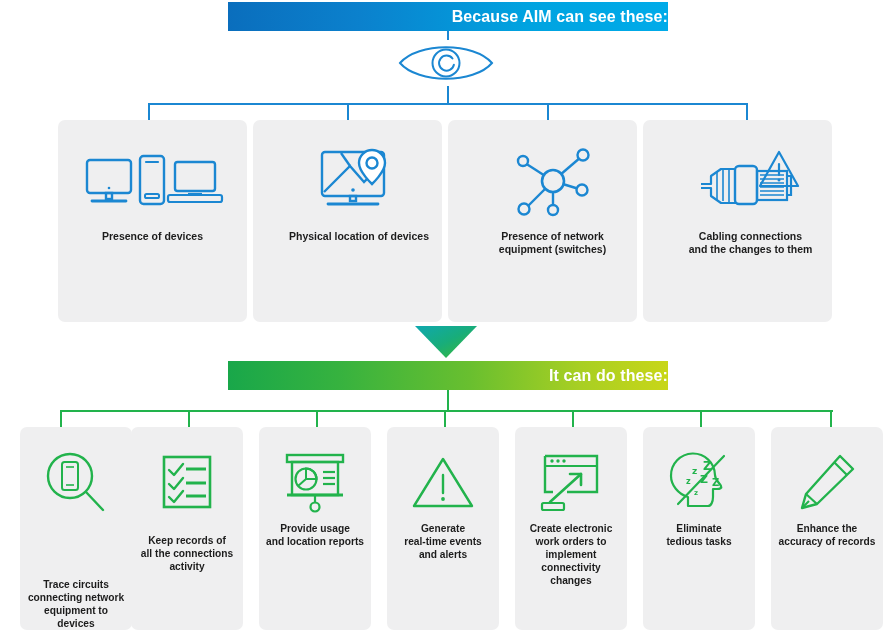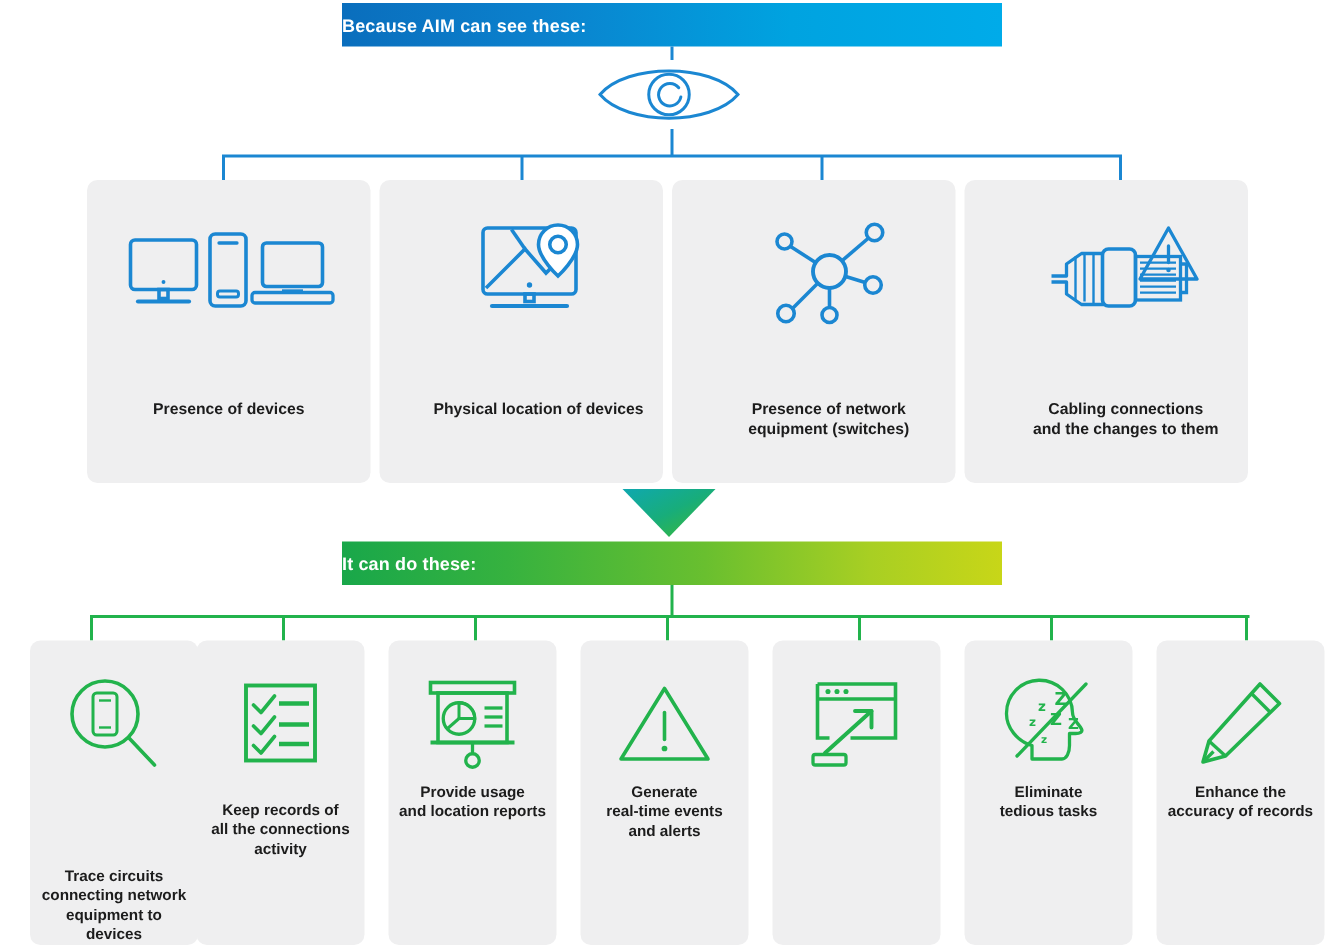--- a/index.html
+++ b/index.html
@@ -16,24 +16,24 @@
     width: 891px;
     height: 630px;
     background: #ffffff;
   }
 
   
   .banner {
     position: absolute;
     display: flex;
     align-items: center;
-    justify-content: flex-start;
+    justify-content: flex-end;
     color: #ffffff;
     font-weight: bold;
-    font-size: 12px;
+    font-size: 16px;
     letter-spacing: 0.1px;
   }
   #banner-top {
     left: 228px; top: 2px; width: 440px; height: 29px;
     background: linear-gradient(to right, #0a6ebd 0%, #0b81cd 30%, #00a3e0 68%, #00abe9 100%);
   }
   #banner-bottom {
     left: 228px; top: 361px; width: 440px; height: 29px;
     background: linear-gradient(to right, #19a74a 0%, #36b23f 25%, #69bf2f 55%, #a8cf23 80%, #c8d618 100%);
   }
@@ -62,21 +62,21 @@
     line-height: 1.28;
   }
 
   
   .card.top {
     top: 120px;
     height: 202px;
     width: 189px;
   }
   .card.top .icon-wrap { height: 110px; width: 100%; padding-top: 14px; }
-  .card.top .label { font-size: 10.5px; padding: 0 8px; margin-top: 37px; }
+  .card.top .label { font-size: 10.5px; padding: 0 8px; }
   #card-t1 { left: 58px; }
   #card-t2 { left: 253px; padding-left: 23px; }
   #card-t3 { left: 448px; padding-left: 20px; }
   #card-t4 { left: 643px; padding-left: 26px; }
 
   
   .card.bot {
     top: 427px;
     height: 203px;
     width: 112px;
@@ -315,20 +315,25 @@
         <path d="M8 6 v36 h8" fill="none" stroke="#22b34c" stroke-width="2.4"></path>
         <line x1="8" y1="16" x2="60" y2="16" stroke="#22b34c" stroke-width="2.2"></line>
         <circle cx="15" cy="11" r="1.7" fill="#22b34c"></circle>
         <circle cx="21" cy="11" r="1.7" fill="#22b34c"></circle>
         <circle cx="27" cy="11" r="1.7" fill="#22b34c"></circle>
         <path d="M13 52 L44 24" fill="none" stroke="#22b34c" stroke-width="2.6" stroke-linecap="round"></path>
         <path d="M33 24 h11 v11" fill="none" stroke="#22b34c" stroke-width="2.6" stroke-linecap="round" stroke-linejoin="round"></path>
         <rect x="5" y="53" width="22" height="7" rx="1.5" fill="none" stroke="#22b34c" stroke-width="2.2"></rect>
       </svg>
     </div>
+    <div class="label" style="white-space:pre-line">Create electronic
+work orders to
+implement
+connectivity
+changes</div>
   </div>
 
   <div class="card bot" id="card-b6">
     <div class="icon-wrap">
       <svg width="70" height="62" viewBox="0 0 70 62">
         <path d="M44 54 h-20 v-9 c-10 -3 -17 -12 -17 -21 a22 22 0 0 1 44 -1 c0 5 4 7 6 11 c1 2 -1 3 -4 3 h-4 v8 c0 5 -2 9 -5 9 z" fill="none" stroke="#22b34c" stroke-width="2.2" stroke-linejoin="round"></path>
         <text x="28" y="22" font-family="DejaVu Sans, sans-serif" font-size="9" font-weight="bold" fill="#22b34c">z</text>
         <text x="39" y="18" font-family="DejaVu Sans, sans-serif" font-size="12" font-weight="bold" fill="#22b34c">Z</text>
         <text x="36" y="31" font-family="DejaVu Sans, sans-serif" font-size="11" font-weight="bold" fill="#22b34c">Z</text>
         <text x="22" y="32" font-family="DejaVu Sans, sans-serif" font-size="8" font-weight="bold" fill="#22b34c">z</text>

